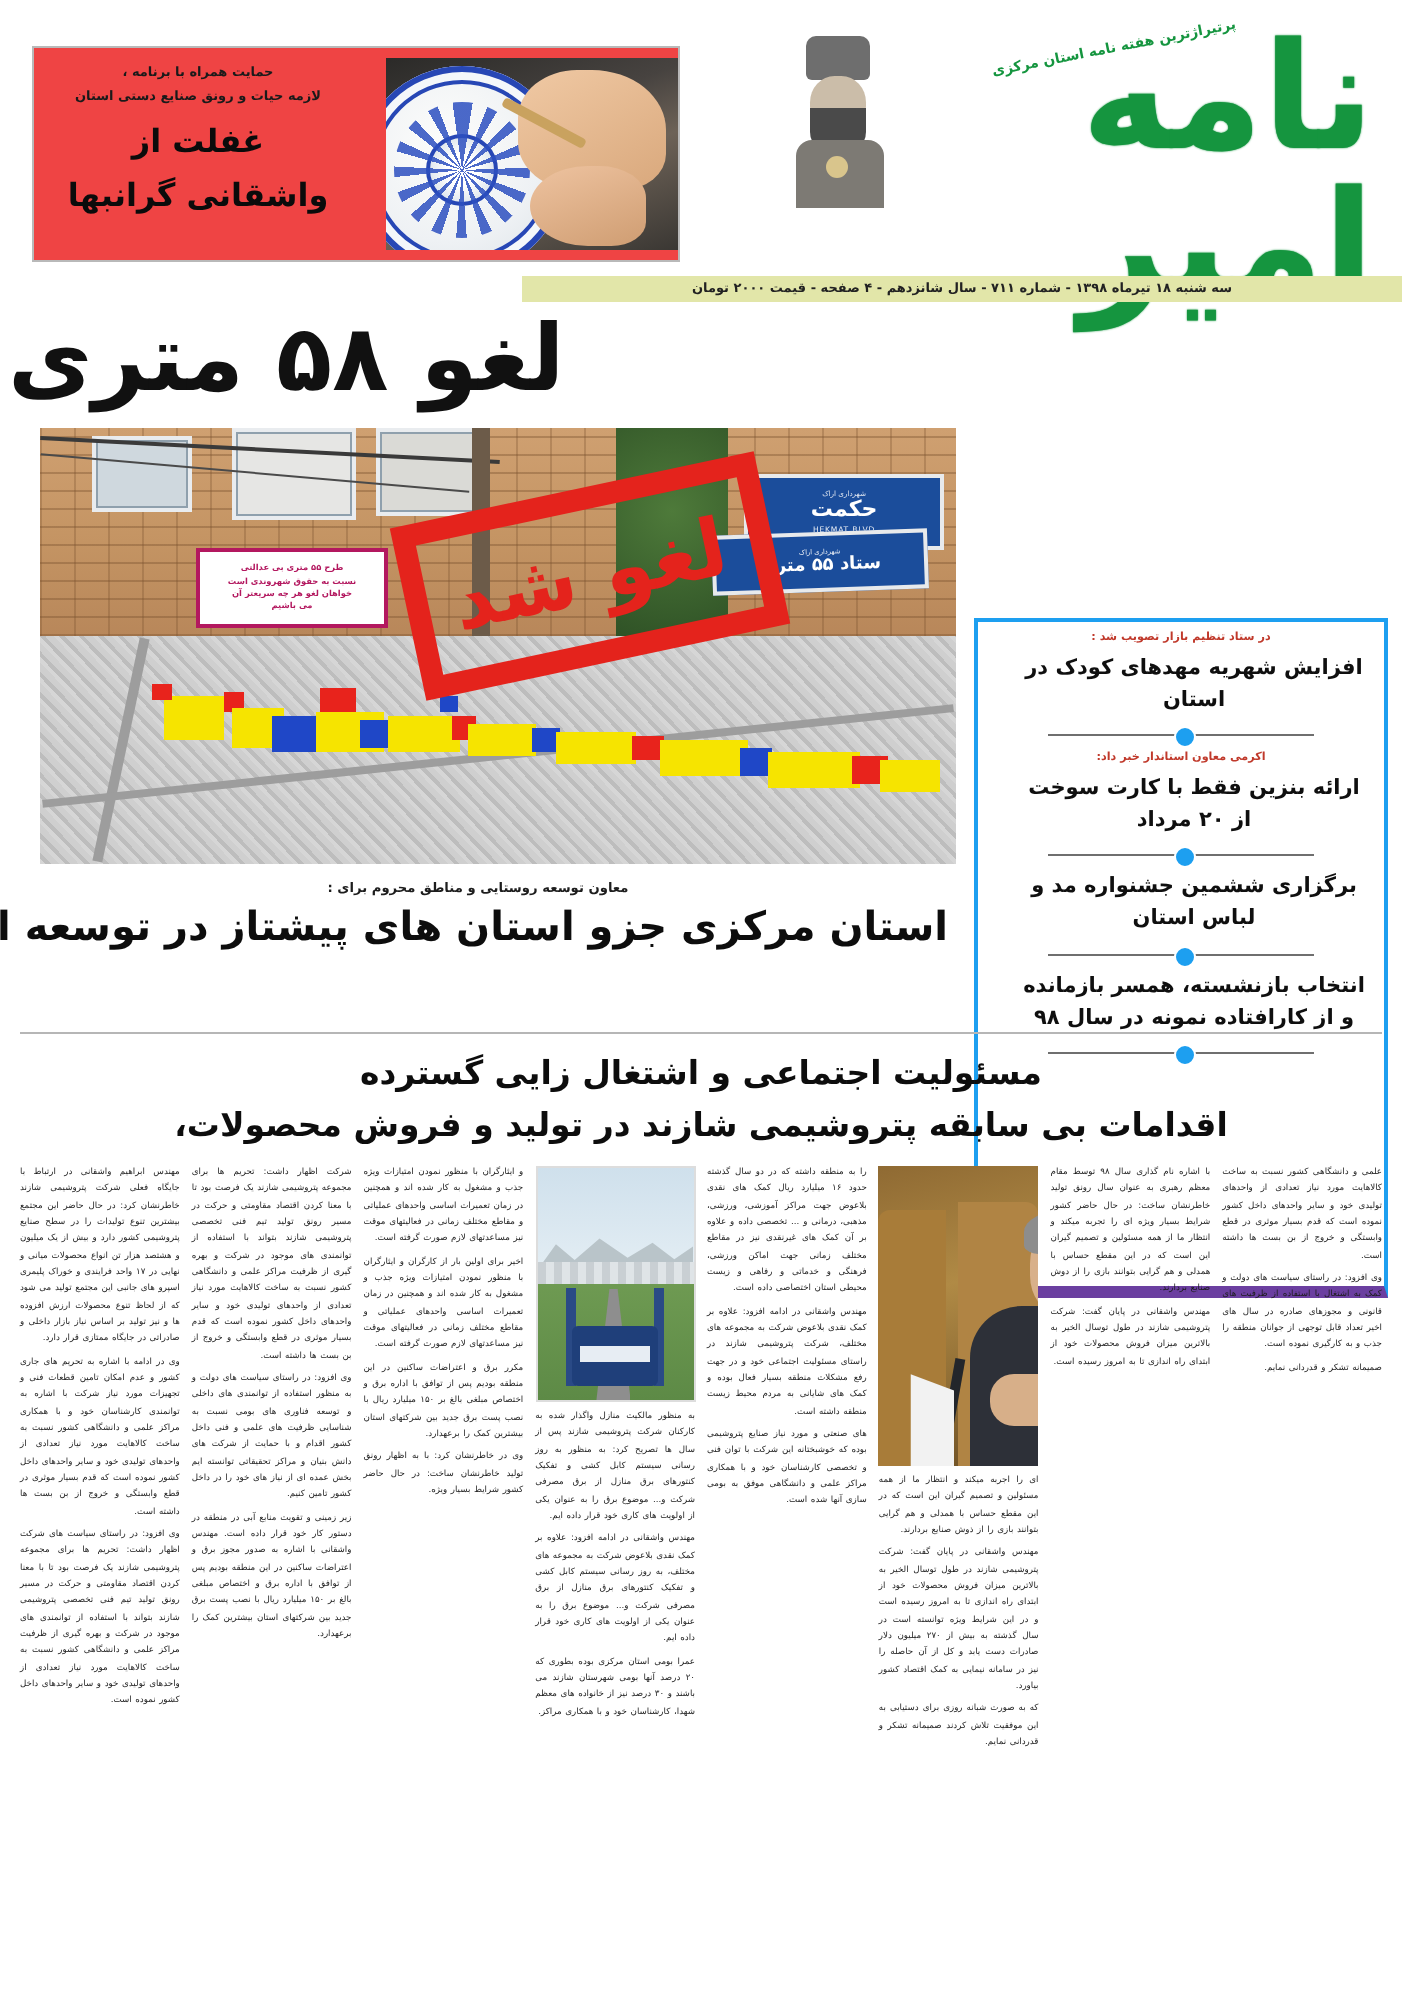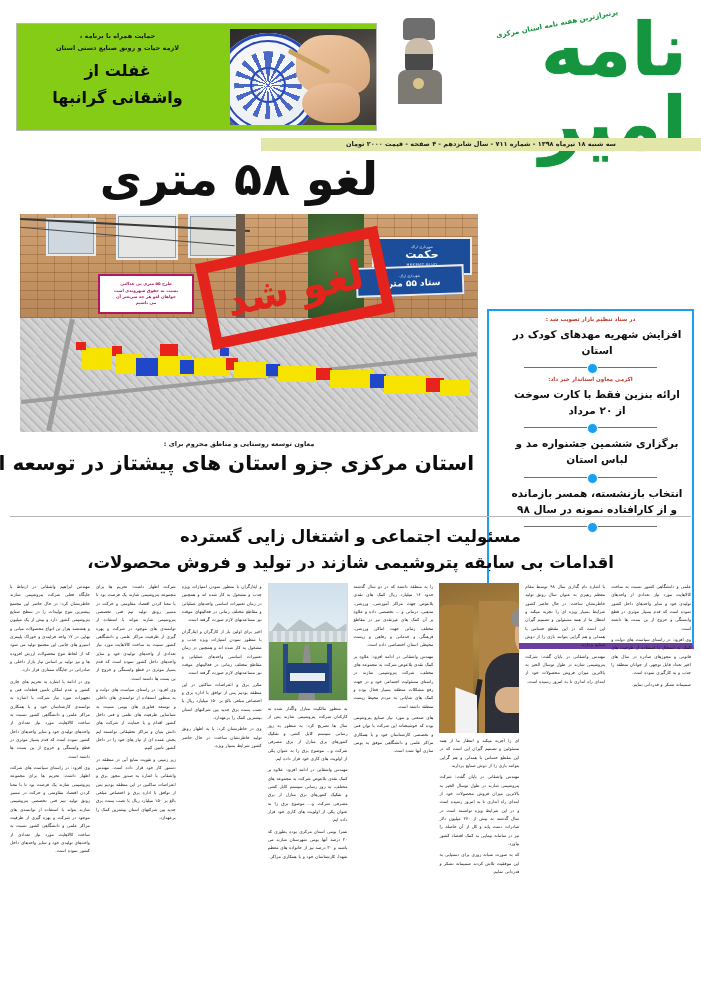--- a/index.html
+++ b/index.html
@@ -6,22 +6,22 @@
   body{
     width:701px;height:1000px;overflow:hidden;position:relative;
     font-family:"DejaVu Sans","Liberation Sans",sans-serif;
     color:#111;
   }
   .page{position:relative;width:701px;height:1000px;background:#fff;}
 
   
   .topzone{position:relative;height:152px;width:701px;}
   .ad-box{
-    position:absolute;left:16px;top:23px;width:361px;height:108px;
-    border:1px solid #b9b9b9;background:#84cc16;display:flex;flex-direction:row-reverse;
+    position:absolute;left:16px;top:23px;width:324px;height:108px;
+    border:1px solid #b9b9b9;background:#ef4444;display:flex;flex-direction:row-reverse;
     box-sizing:border-box;
   }
   .ad-text{flex:1;padding:6px 10px 4px 4px;text-align:center;direction:rtl;}
   .ad-kicker{font-size:6.5px;line-height:1.9;color:#1a1a1a;font-weight:600;letter-spacing:.1px;}
   .ad-head{font-size:16px;font-weight:bold;line-height:1.45;color:#0b0b0b;margin-top:4px;}
   .ad-photo{
     width:146px;height:96px;margin:5px 0 0 6px;position:relative;overflow:hidden;
     background:linear-gradient(160deg,#2b2a28 0%,#474340 38%,#6d6257 60%,#3a3733 100%);
     flex:none;
   }
@@ -77,21 +77,21 @@
   .dateline{
     position:absolute;right:0;top:138px;width:440px;height:13px;background:#e2e6a9;
     color:#222;font-size:6.5px;line-height:13px;text-align:center;font-weight:600;
     white-space:nowrap;overflow:hidden;
   }
 
   
   .hero{position:relative;width:701px;height:345px;}
   .hero-left{position:absolute;left:0;top:0;width:482px;height:345px;}
   .lead-head{
-    position:absolute;right:8px;top:2px;width:470px;text-align:center;
+    position:absolute;right:8px;top:2px;width:470px;text-align:left;
     font-size:46px;font-weight:bold;color:#111;letter-spacing:-1px;line-height:1.1;
   }
   .hero-photo{
     position:absolute;left:20px;top:62px;width:458px;height:218px;overflow:hidden;
     border:0;background:#cfcfcf;
   }
   
   .hp-top{position:absolute;left:0;top:0;width:100%;height:104px;overflow:hidden;
     background:linear-gradient(180deg,#cfa071 0%,#c49463 55%,#b8875a 100%);}
   .brickwall{

